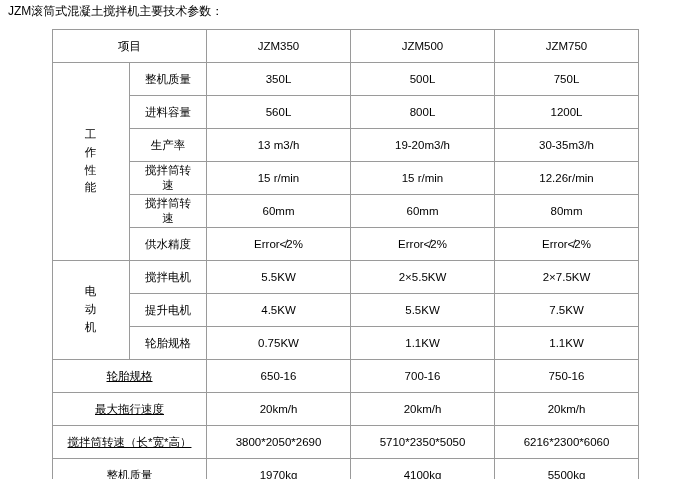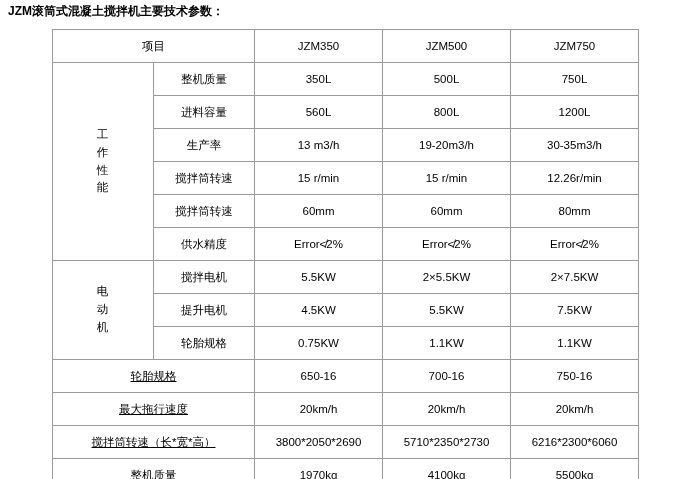--- a/index.html
+++ b/index.html
@@ -17,21 +17,21 @@
   #page {
     position: relative;
     width: 691px;
     height: 479px;
   }
   #doc-title {
     position: absolute;
     left: 8px;
     top: 3px;
     font-size: 12px;
-    font-weight: bold;
+    font-weight: normal;
     letter-spacing: 0px;
     white-space: nowrap;
   }
   #table-wrap {
     position: absolute;
     left: 52px;
     top: 29px;
     width: 587px;
   }
   table.spec {
@@ -39,21 +39,21 @@
     table-layout: fixed;
     width: 587px;
     border: 1px solid #9a9a9a;
   }
   table.spec td {
     border: 1px solid #9a9a9a;
     text-align: center;
     vertical-align: middle;
     font-size: 11.5px;
     height: 32px;
-    padding: 0 2px;
+    padding: 0 10px;
     font-family: "Liberation Sans", "DejaVu Sans", sans-serif;
   }
   td.cat {
     width: 36px;
     font-size: 12px;
     line-height: 1.55;
     letter-spacing: 1px;
   }
   td.cat span {
     display: block;
@@ -166,21 +166,21 @@
         </tr>
         <tr>
           <td class="wide-item" colspan="2">最大拖行速度</td>
           <td class="val">20km/h</td>
           <td class="val">20km/h</td>
           <td class="val">20km/h</td>
         </tr>
         <tr>
           <td class="wide-item" colspan="2">搅拌筒转速（长*宽*高）</td>
           <td class="val">3800*2050*2690</td>
-          <td class="val">5710*2350*2730</td>
+          <td class="val">5710*2350*5050</td>
           <td class="val">6216*2300*6060</td>
         </tr>
         <tr>
           <td class="wide-item" colspan="2">整机质量</td>
           <td class="val">1970kg</td>
           <td class="val">4100kg</td>
           <td class="val">5500kg</td>
         </tr>
       </tbody>
     </table>

